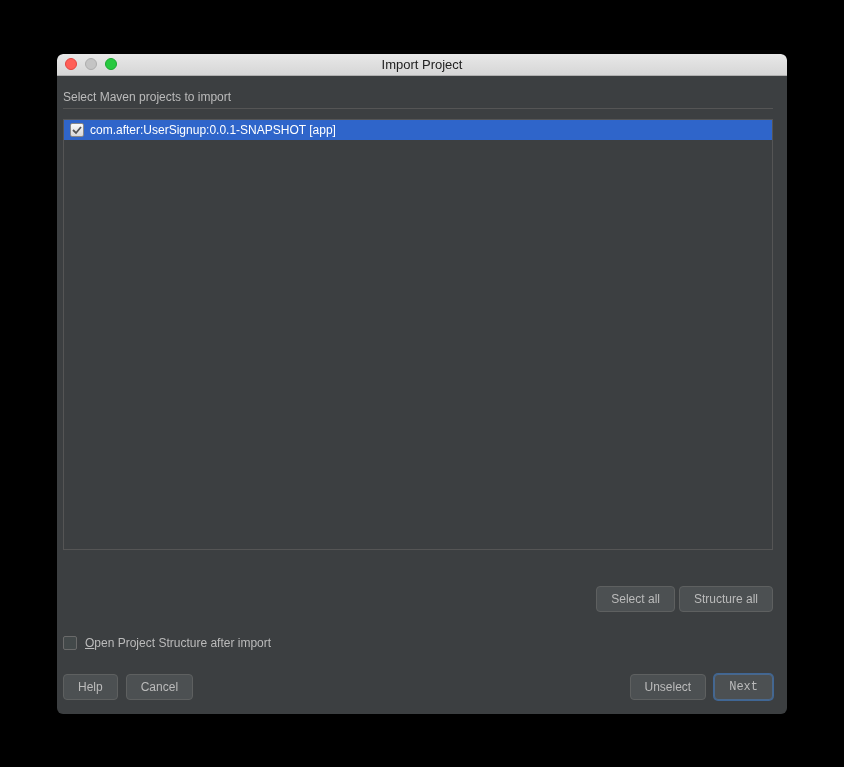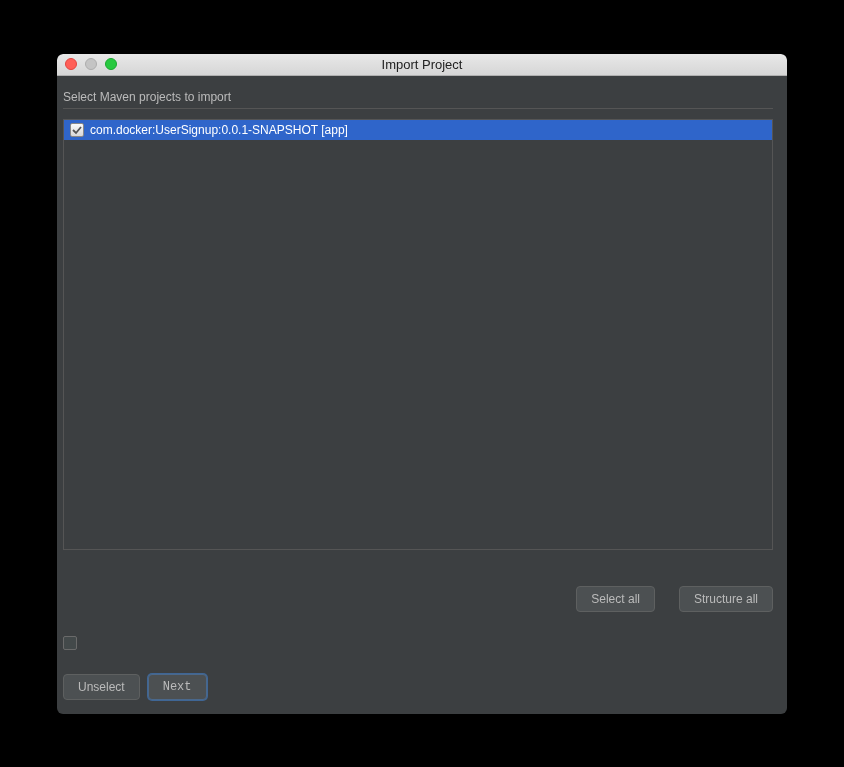--- a/index.html
+++ b/index.html
@@ -105,21 +105,21 @@
       width: 10px;
       height: 10px;
     }
     .list-label {
       font-size: 12px;
       color: #fff;
     }
     .selection-buttons {
       display: flex;
       justify-content: flex-end;
-      gap: 24px;
+      gap: 4px;
       margin-top: 36px;
     }
     .option-row {
       display: flex;
       align-items: center;
       gap: 8px;
       margin-top: 24px;
     }
     .checkbox-unchecked {
       width: 14px;
@@ -175,33 +175,38 @@
     <div class="heading">Select Maven projects to import</div>
     <div class="separator-top"></div>
 
     <div class="list-container">
       <div class="list-item selected">
         <div class="checkbox">
           <svg viewBox="0 0 10 10">
             <path d="M1 5 L4 8 L9 2" stroke="#555" stroke-width="1.8" fill="none"></path>
           </svg>
         </div>
-        <span class="list-label">com.docker:UserSignup:0.0.1-SNAPSHOT [app]</span>
+        <span class="list-label">com.after:UserSignup:0.0.1-SNAPSHOT [app]</span>
       </div>
     </div>
 
     <div class="selection-buttons">
       <button class="btn">Select all</button>
       <button class="btn">Structure all</button>
     </div>
 
     <div class="option-row">
       <div class="checkbox-unchecked"></div>
+      <div class="option-label"><span class="u">O</span><span>pen Project Structure after import</span></div>
     </div>
 
     <div class="bottom-row">
+      <div class="bottom-left">
+        <button class="btn">Help</button>
+        <button class="btn">Cancel</button>
+      </div>
       <div class="bottom-right">
         <button class="btn">Unselect</button>
         <button class="btn primary">Next</button>
       </div>
     </div>
   </div>
 </div>
 
 </body></html>

